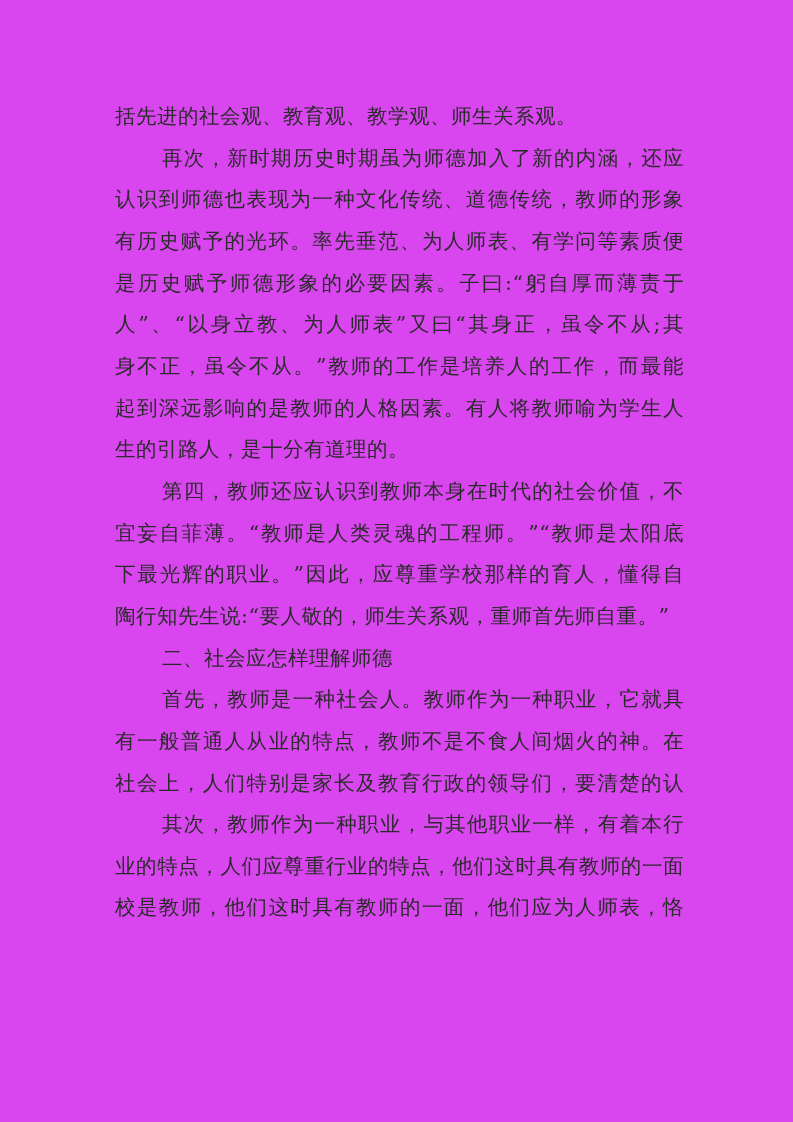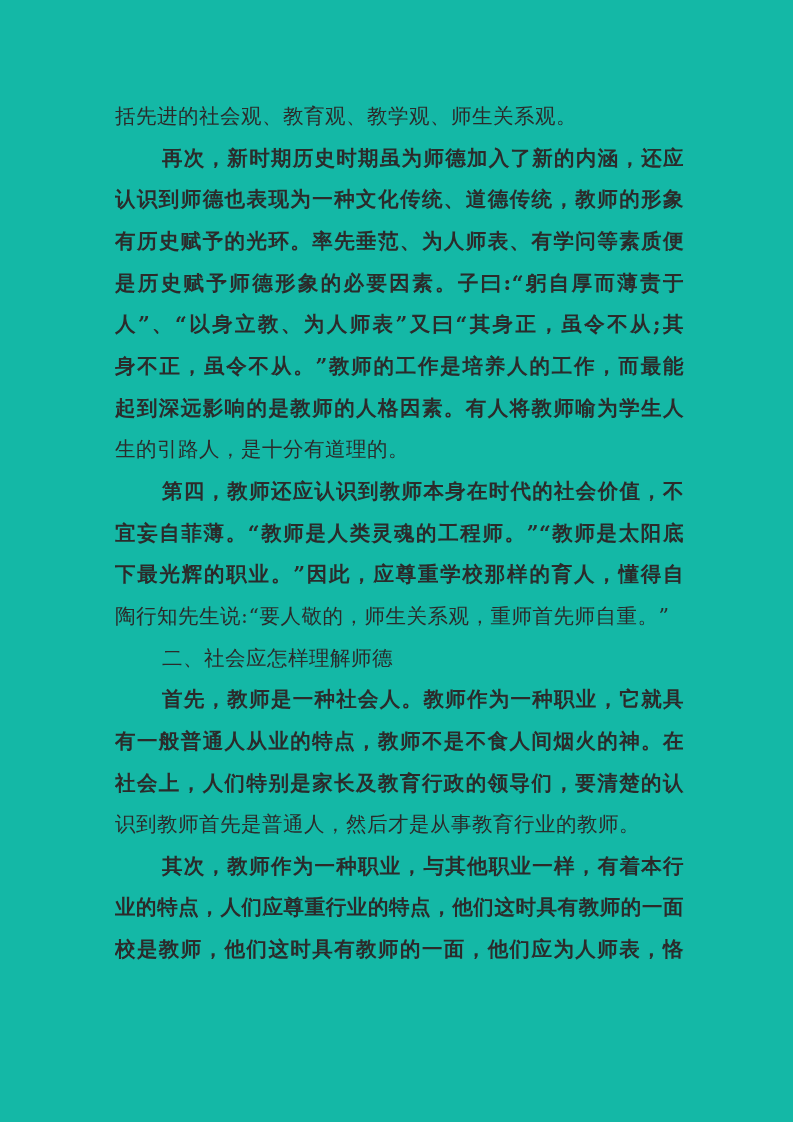--- a/index.html
+++ b/index.html
@@ -9,21 +9,21 @@
   body {
     width: 793px;
     height: 1122px;
     background: #ffffff;
     overflow: hidden;
   }
   .page {
     position: relative;
     width: 793px;
     height: 1122px;
-    background: #14b8a6;
+    background: #d946ef;
     font-family: "DejaVu Serif", "Liberation Serif", serif;
   }
   .text-block {
     position: absolute;
     left: 115px;
     top: 96px;
     width: 569px;
   }
   .line {
     height: 41.66px;
@@ -35,21 +35,20 @@
     text-align: left;
     letter-spacing: 0.5px;
   }
   .line.indent {
     padding-left: 47px;
   }
   .line.justify {
     text-align: justify;
     text-align-last: justify;
     text-justify: inter-character;
-    font-weight: bold;
   }
 </style>
 </head>
 <body style="background: rgb(255, 255, 255);">
 
 <div class="page">
   <div class="text-block" id="text-block" style="color: rgb(43, 43, 43);">
       <div class="line">括先进的社会观、教育观、教学观、师生关系观。</div>
       <div class="line indent justify">再次，新时期历史时期虽为师德加入了新的内涵，还应</div>
       <div class="line justify">认识到师德也表现为一种文化传统、道德传统，教师的形象</div>
@@ -60,18 +59,17 @@
       <div class="line justify">起到深远影响的是教师的人格因素。有人将教师喻为学生人</div>
       <div class="line">生的引路人，是十分有道理的。</div>
       <div class="line indent justify">第四，教师还应认识到教师本身在时代的社会价值，不</div>
       <div class="line justify">宜妄自菲薄。“教师是人类灵魂的工程师。”“教师是太阳底</div>
       <div class="line justify">下最光辉的职业。”因此，应尊重学校那样的育人，懂得自重。</div>
       <div class="line">陶行知先生说:“要人敬的，师生关系观，重师首先师自重。”</div>
       <div class="line indent">二、社会应怎样理解师德</div>
       <div class="line indent justify">首先，教师是一种社会人。教师作为一种职业，它就具</div>
       <div class="line justify">有一般普通人从业的特点，教师不是不食人间烟火的神。在</div>
       <div class="line justify">社会上，人们特别是家长及教育行政的领导们，要清楚的认</div>
-      <div class="line">识到教师首先是普通人，然后才是从事教育行业的教师。</div>
       <div class="line indent justify">其次，教师作为一种职业，与其他职业一样，有着本行</div>
       <div class="line justify">业的特点，人们应尊重行业的特点，他们这时具有教师的一面</div>
       <div class="line justify">校是教师，他们这时具有教师的一面，他们应为人师表，恪</div>
     </div>
 </div>
 
 </body></html>

